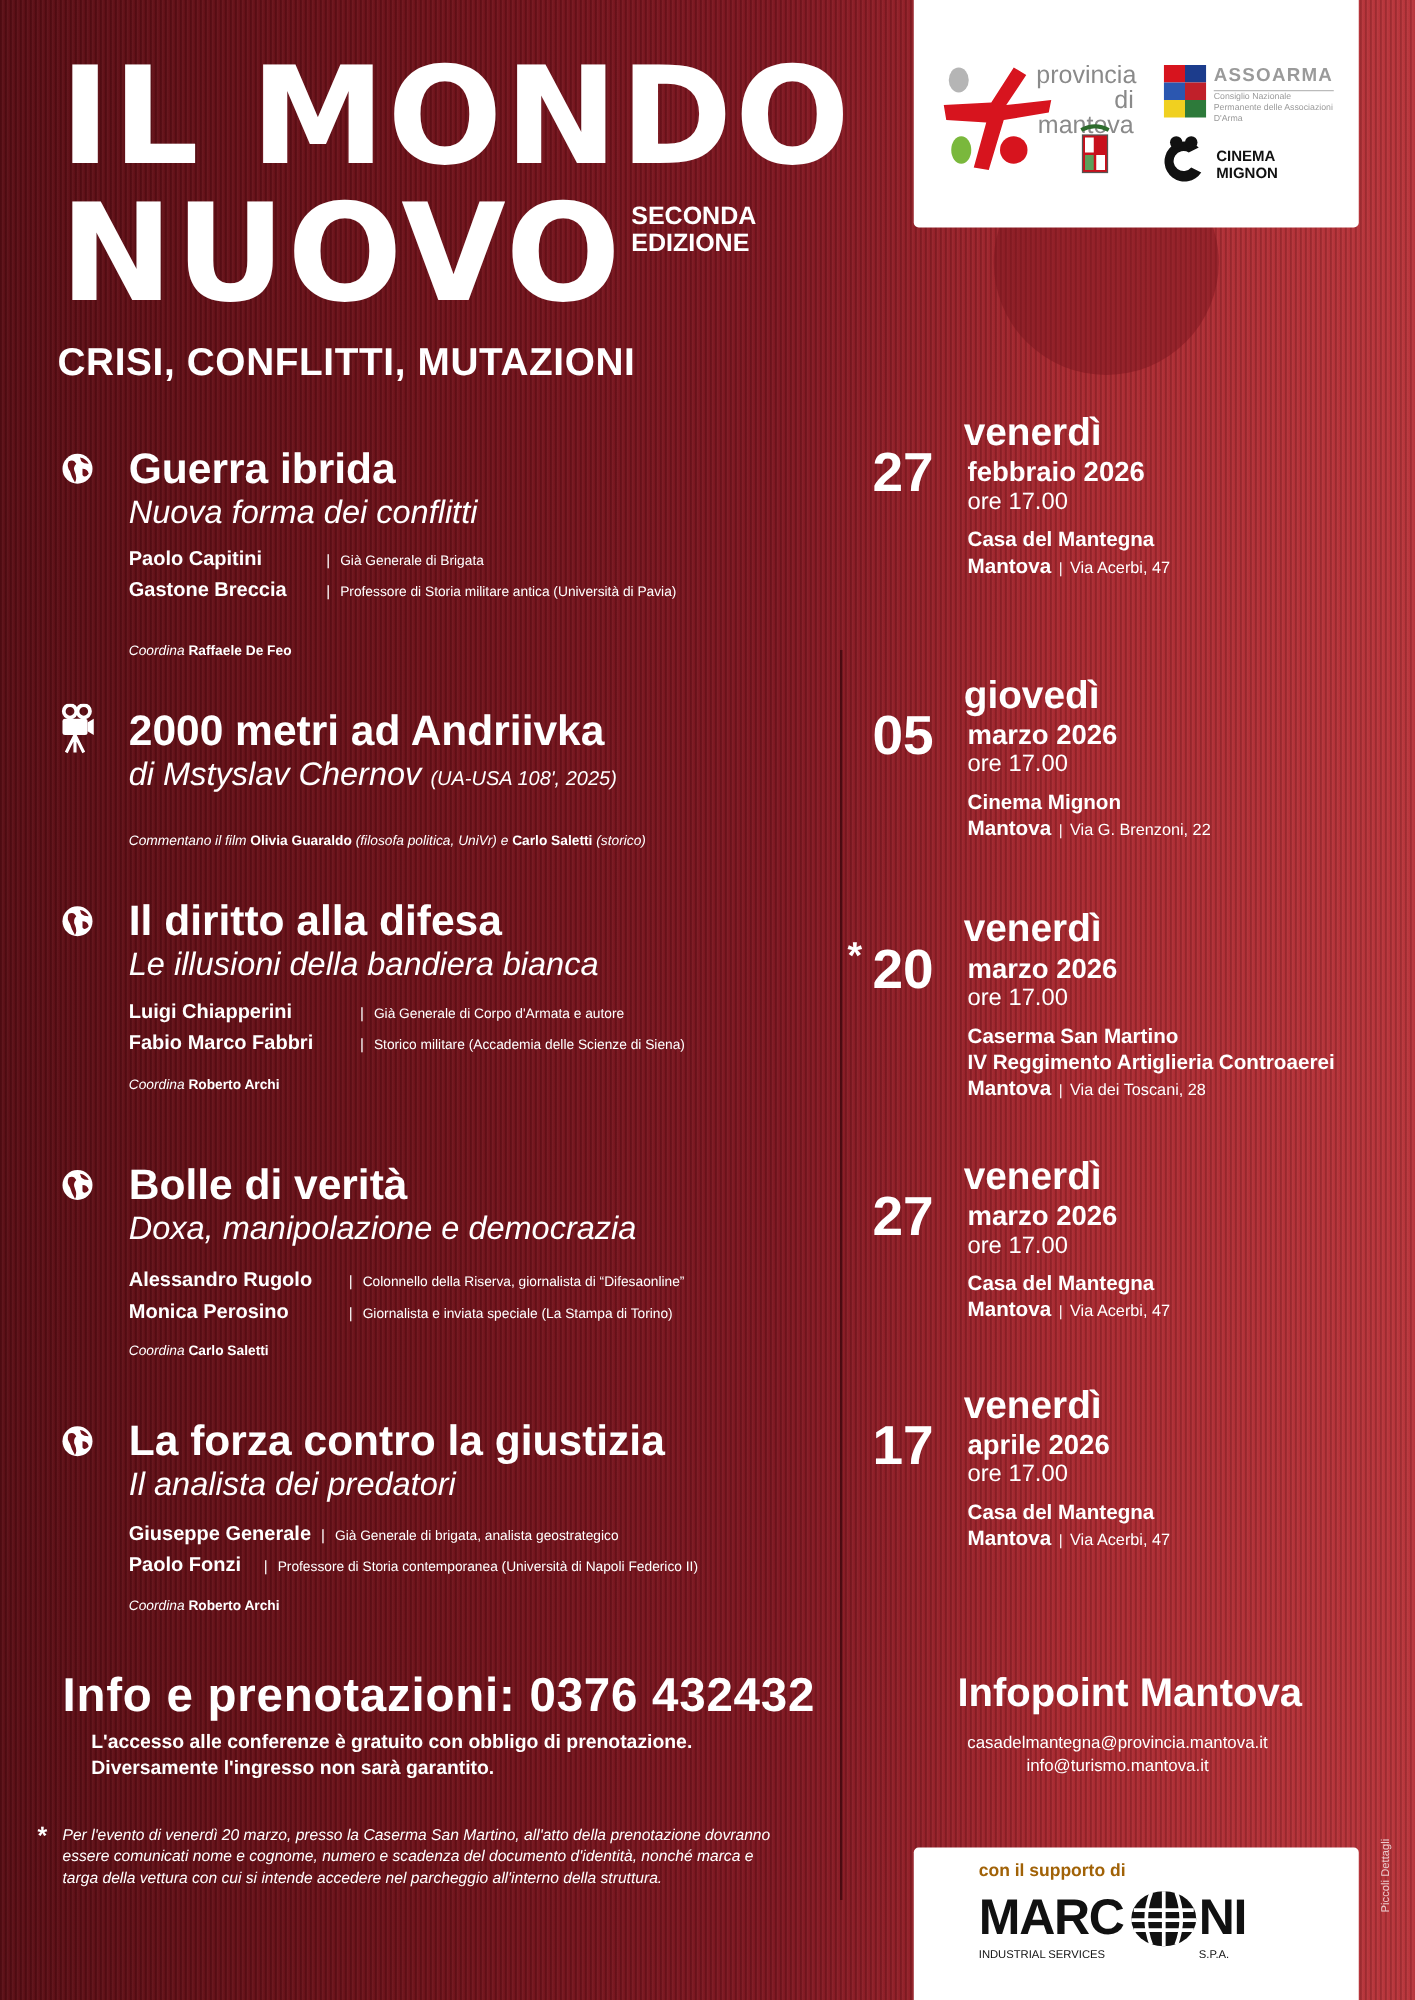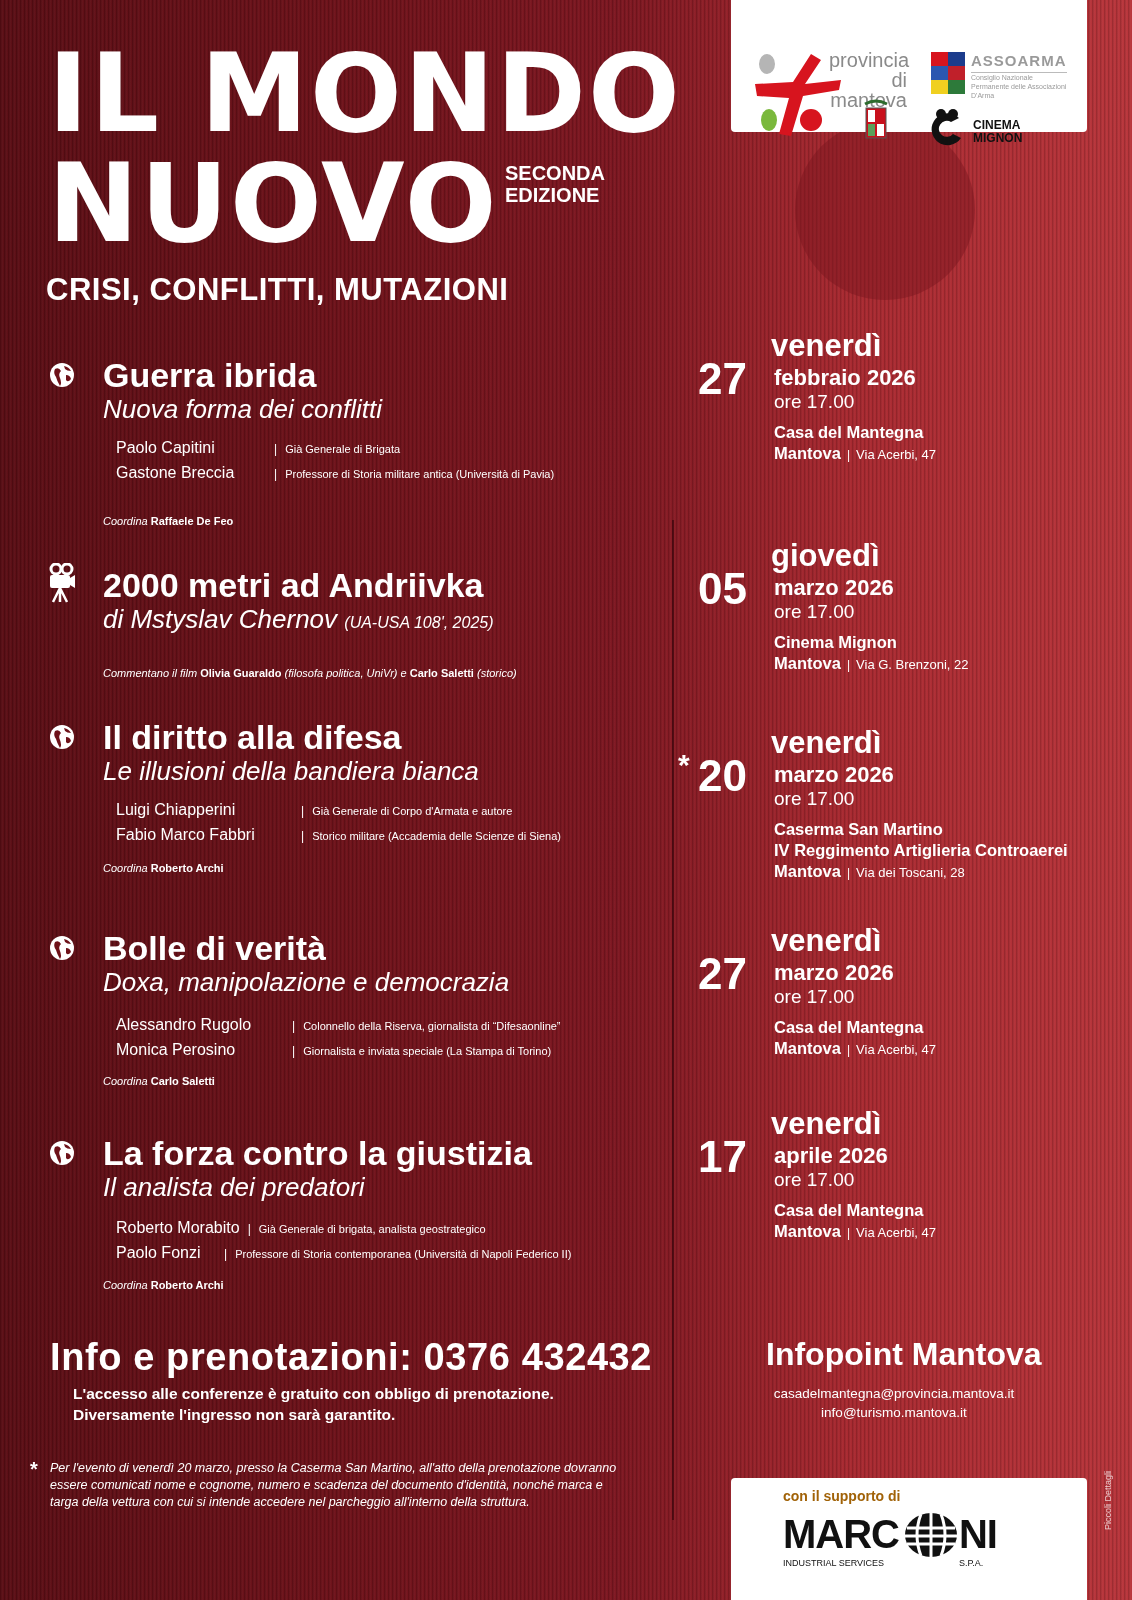--- a/index.html
+++ b/index.html
@@ -23,38 +23,38 @@
   }
 
   
   .title-big { position: absolute; left: 48px; font-family: "DejaVu Sans", sans-serif; font-weight: 700; font-size: 108px; line-height: 1; letter-spacing: 2px; color: #fff; }
   .t1 { top: 40px; }
   .t2 { top: 150px; }
   .edizione { position: absolute; left: 505px; top: 162px; font-weight: 700; font-size: 20px; line-height: 22px; }
   .subtitle { position: absolute; left: 46px; top: 272px; font-weight: 700; font-size: 31px; letter-spacing: 0.5px; }
 
   
-  .logo-box { position: absolute; left: 731px; top: 0; width: 356px; height: 132px; background: #fff; border-radius: 0 0 4px 4px; }
+  .logo-box { position: absolute; left: 731px; top: 0; width: 356px; height: 182px; background: #fff; border-radius: 0 0 4px 4px; }
   .prov-mark { position: absolute; left: 22px; top: 52px; width: 92px; height: 90px; }
   .prov-text { position: absolute; left: 98px; top: 50px; color: #8a8a8a; font-size: 20px; line-height: 20px; text-align: right; width: 78px; }
   .crest { position: absolute; left: 132px; top: 98px; width: 26px; height: 44px; }
   .asso-shield { position: absolute; left: 200px; top: 52px; width: 34px; height: 44px; }
   .asso-name { position: absolute; left: 240px; top: 52px; color: #9a9a9a; font-weight: 700; font-size: 15px; letter-spacing: 1px; border-bottom: 1px solid #bbb; padding-bottom: 3px; }
   .asso-sub { position: absolute; left: 240px; top: 73px; color: #9a9a9a; font-size: 7px; line-height: 9px; width: 100px; }
   .cinema-mark { position: absolute; left: 198px; top: 108px; width: 38px; height: 40px; }
   .cinema-name { position: absolute; left: 242px; top: 119px; color: #111; font-weight: 700; font-size: 12px; line-height: 13px; }
 
   
   .event { position: absolute; left: 48px; width: 620px; }
   .ev-icon { position: absolute; left: 0; top: 6px; width: 28px; height: 28px; }
   .ev-title { position: absolute; left: 55px; top: 0; font-weight: 700; font-size: 34px; line-height: 40px; white-space: nowrap; }
   .ev-sub { position: absolute; left: 55px; top: 39px; font-style: italic; font-size: 26px; line-height: 30px; white-space: nowrap; }
   .ev-sub small { font-size: 16px; }
   .speaker { position: absolute; left: 55px; font-size: 16px; white-space: nowrap; }
-  .speaker b { font-weight: 400; display: inline-block; margin-left: 13px; }
+  .speaker b { font-weight: 700; display: inline-block; }
   .speaker .role { font-size: 11px; }
   .speaker .pipe { font-size: 12px; margin: 0 8px; }
   .coord { position: absolute; left: 55px; font-size: 11px; white-space: nowrap; }
   .coord i { font-style: italic; }
   .coord b { font-weight: 700; }
   .comment { position: absolute; left: 55px; top: 102px; font-size: 11px; white-space: nowrap; }
   .comment i { font-style: italic; }
 
   
   .date { position: absolute; left: 698px; width: 400px; }
@@ -184,21 +184,21 @@
   <div class="coord" style="top:147px;"><i>Coordina</i> <b>Carlo Saletti</b></div>
 </div>
 
 <div class="event" style="top:1133px;">
   <svg class="ev-icon" viewBox="0 0 28 28">
       <circle cx="14" cy="14" r="12" fill="#fff"></circle>
       <path d="M7 8 Q11 6 13 10 Q10 13 12 17 Q14 22 12 25 Q9 20 8 16 Q5 12 7 8Z M16 5 Q21 6 23 10 Q19 10 17 8Z M18 14 Q22 14 23 18 Q20 22 18 19Z" fill="#6e1119"></path>
     </svg>
   <div class="ev-title">La forza contro la giustizia</div>
   <div class="ev-sub">Il analista dei predatori</div>
-  <div class="speaker" style="top:86px;"><b>Roberto Morabito</b><span class="pipe">|</span><span class="role">Già Generale di brigata, analista geostrategico</span></div>
+  <div class="speaker" style="top:86px;"><b>Giuseppe Generale</b><span class="pipe">|</span><span class="role">Già Generale di brigata, analista geostrategico</span></div>
   <div class="speaker" style="top:111px;"><b style="width:100px">Paolo Fonzi</b><span class="pipe">|</span><span class="role">Professore di Storia contemporanea (Università di Napoli Federico II)</span></div>
   <div class="coord" style="top:146px;"><i>Coordina</i> <b>Roberto Archi</b></div>
 </div>
 
 <div class="date" style="top:335px;">
   <div class="d-num">27</div>
   <div class="d-day">venerdì</div>
   <div class="d-month">febbraio 2026</div>
   <div class="d-time">ore 17.00</div>
   <div class="d-place">

